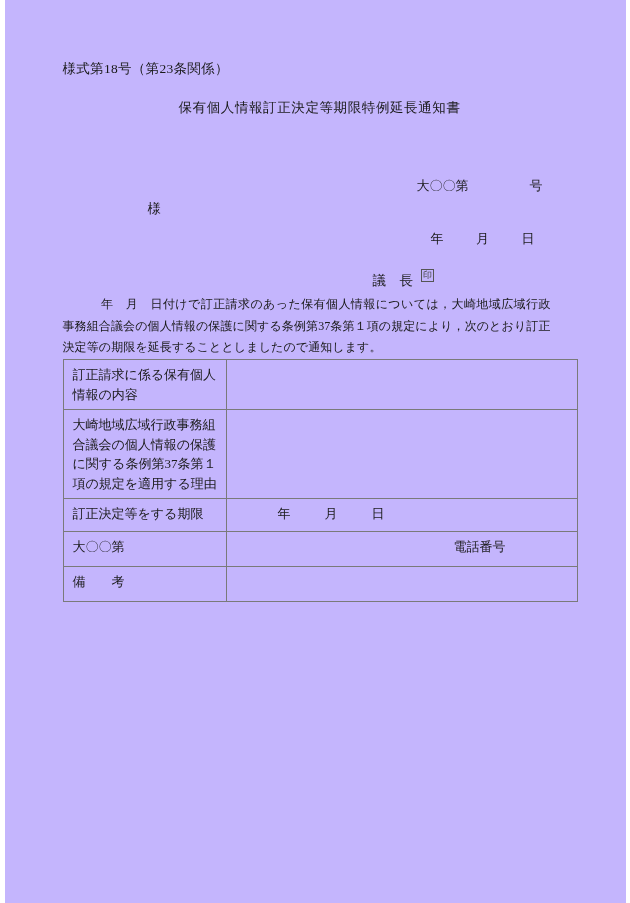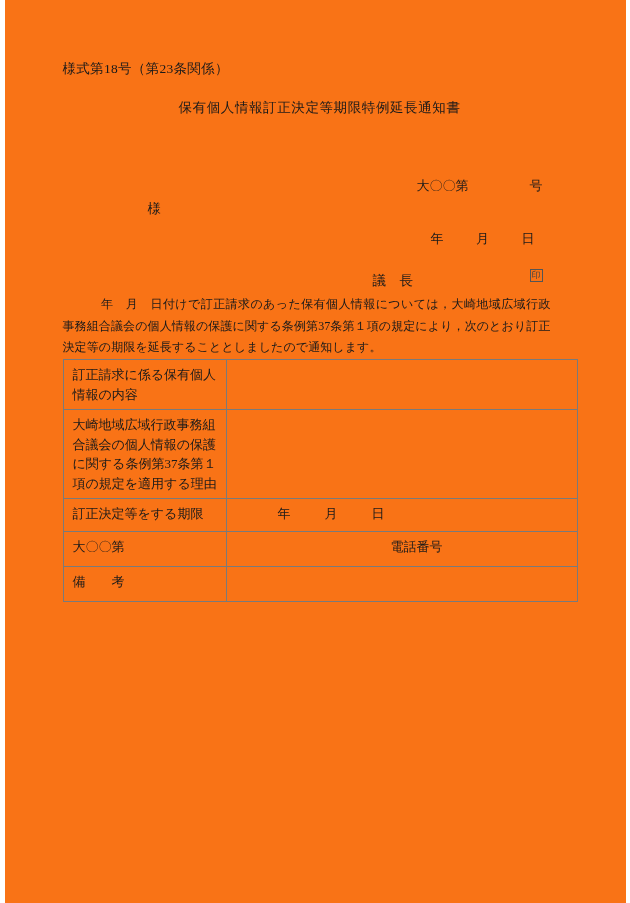--- a/index.html
+++ b/index.html
@@ -9,21 +9,21 @@
     background: #ffffff;
   }
   body {
     font-family: "Liberation Serif", "DejaVu Serif", serif;
     color: #1a1a1a;
   }
   #page {
     position: relative;
     width: 621px;
     height: 903px;
-    background: #f97316;
+    background: #c4b5fd;
     overflow: hidden;
     margin: 0 auto;
   }
 
   
   .abs { position: absolute; white-space: pre; }
 
   .form-no {
     left: 58px;
     top: 60px;
@@ -63,22 +63,23 @@
 
   .issuer-block {
     left: 368px;
     top: 238px;
     width: 170px;
     font-size: 13.5px;
   }
   .issuer-org { line-height: 21px; letter-spacing: 0.2px; }
   .issuer-title-line {
     display: flex;
-    justify-content: space-between;
+    justify-content: flex-start;
     line-height: 21px;
+    gap: 8px;
   }
   .seal {
     display: inline-block;
     border: 1px solid #555;
     font-size: 9px;
     line-height: 11px;
     width: 11px;
     height: 11px;
     text-align: center;
     vertical-align: middle;
@@ -133,21 +134,21 @@
     display: inline-block;
     padding-left: 42px;
     letter-spacing: 0;
   }
   .date-fields span { display: inline-block; }
   .d-year { width: 47px; }
   .d-month { width: 47px; }
 
   .tel-label {
     display: block;
-    text-align: left;
+    text-align: center;
     padding-left: 155px;
   }
   .note-label-spaced { letter-spacing: 0; }
 </style>
 </head>
 <body>
 
 <div id="page">
 
   <div class="abs form-no">様式第18号（第23条関係）</div>

